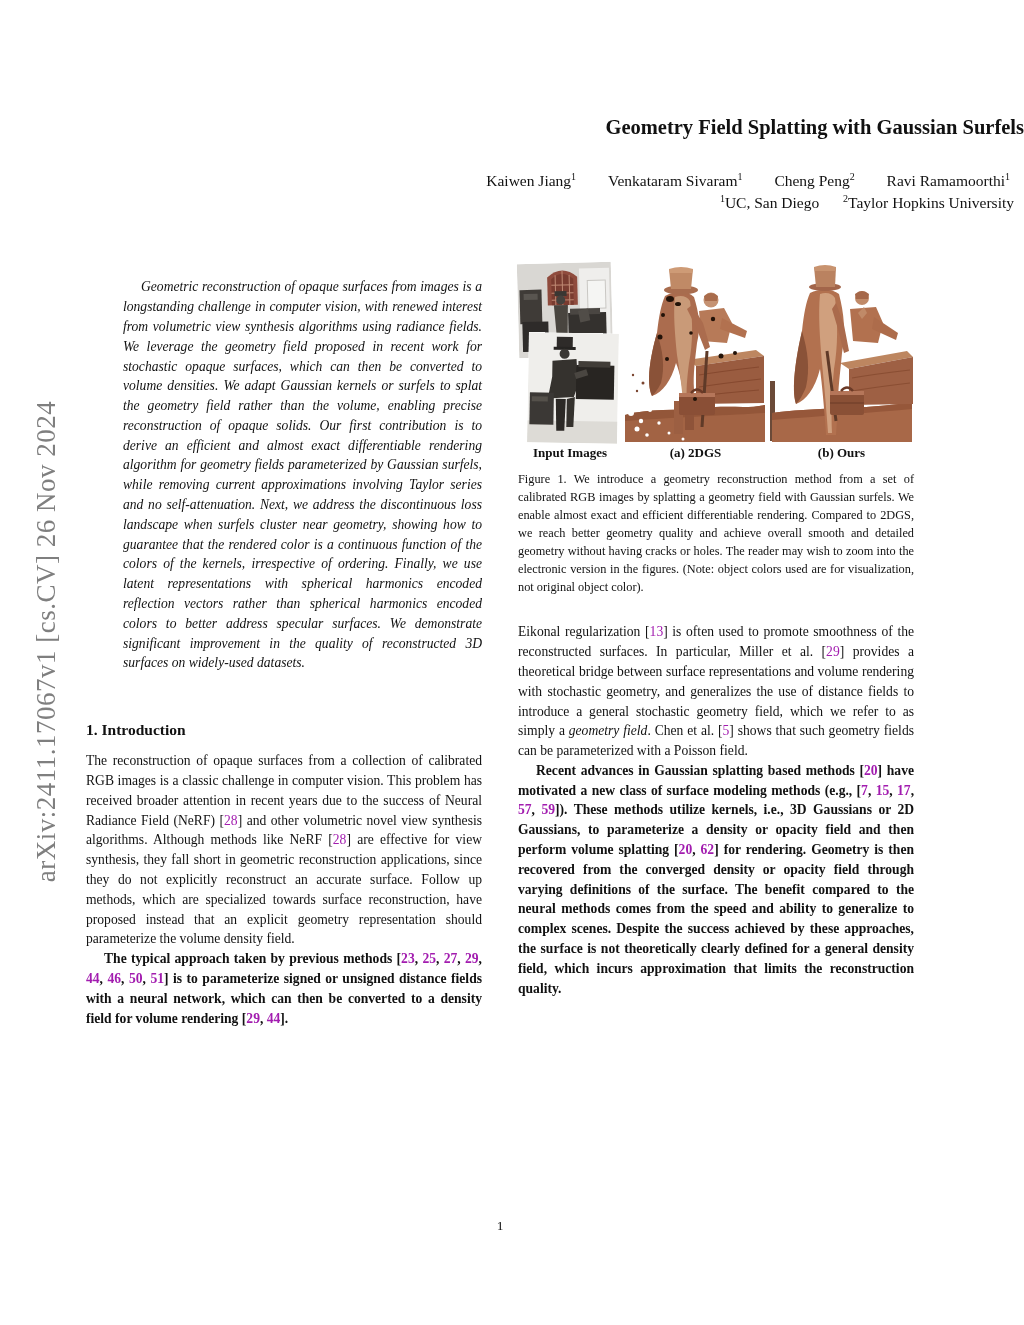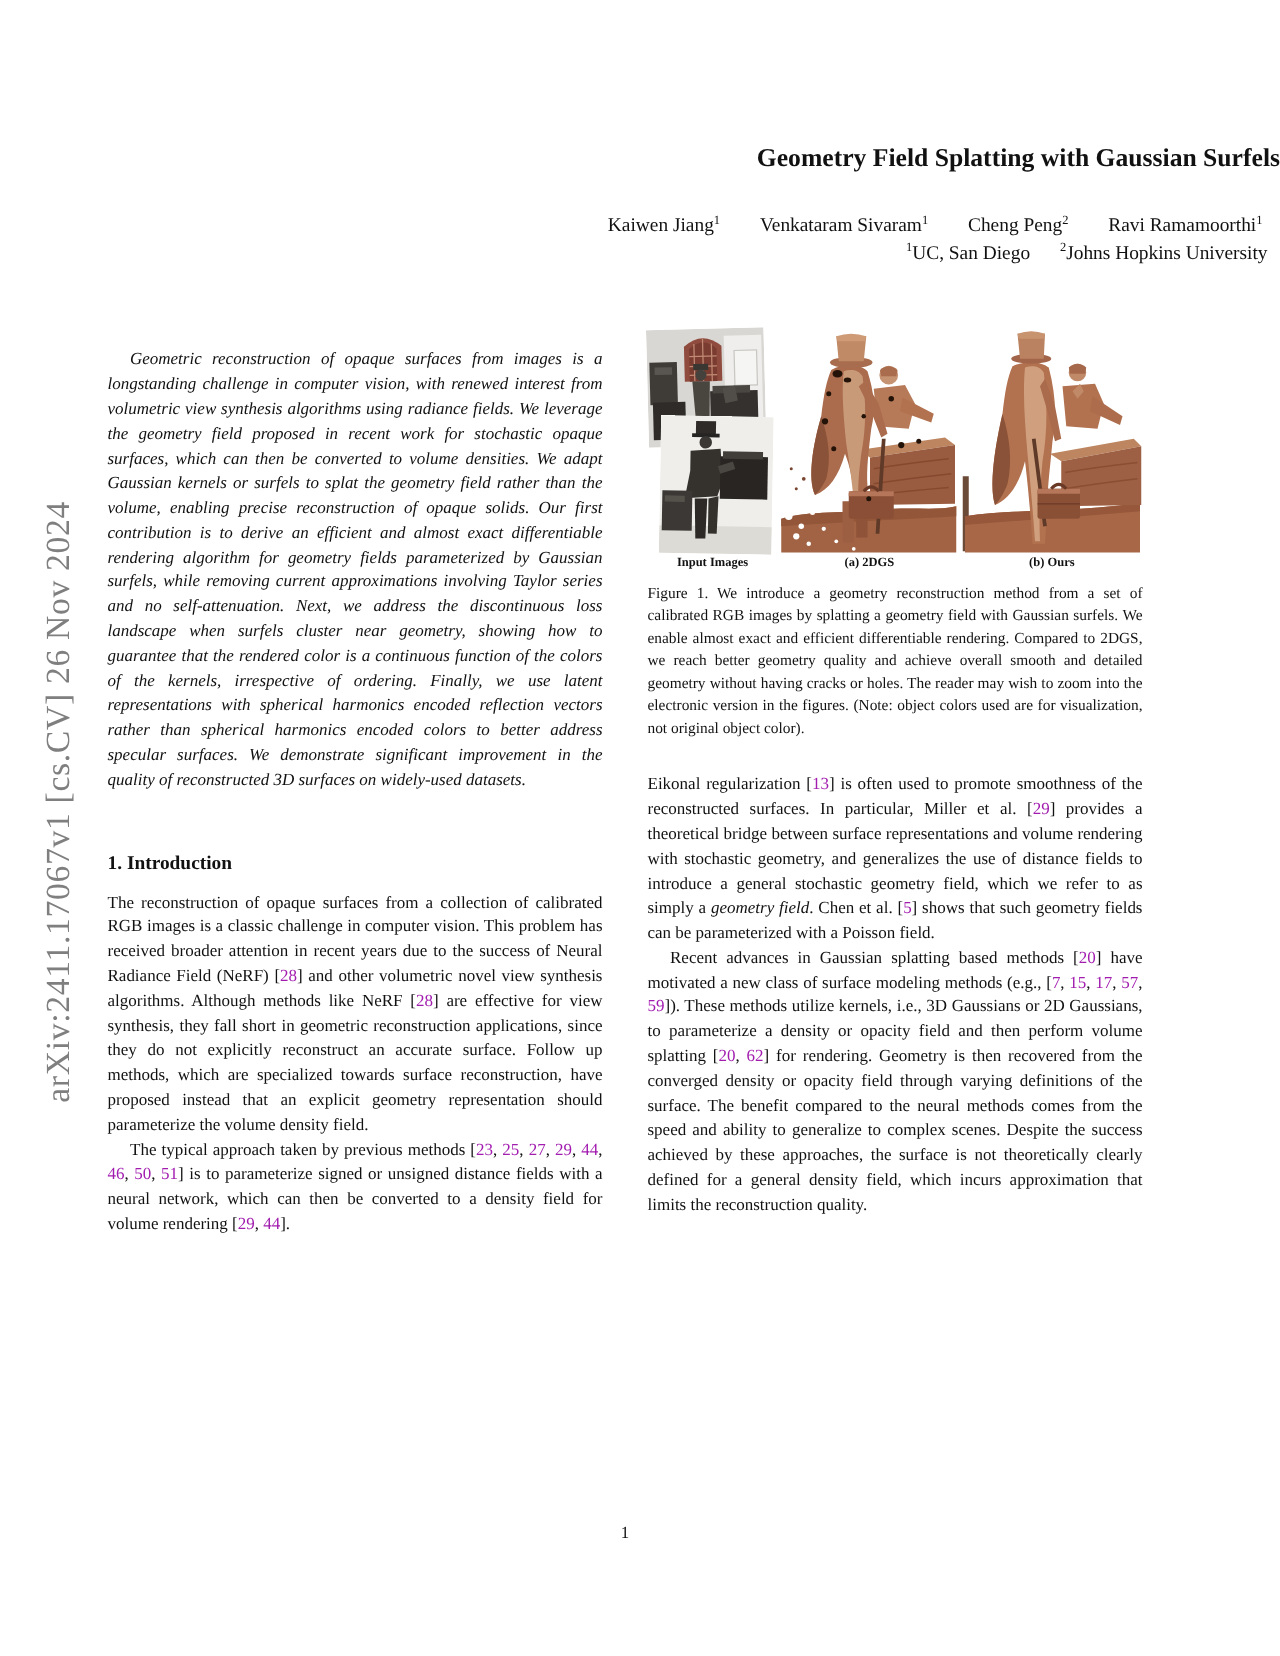--- a/index.html
+++ b/index.html
@@ -22,38 +22,38 @@
   .authors .author { margin:0 14px; }
   .authors sup, .affils sup { font-size:10px; }
   .affils { margin-top:3px; font-size:15.5px; }
   .affils .affil { margin:0 10px; }
   
   .columns { display:flex; margin-top:46px; padding-left:86px; gap:36px; }
   .col { width:396px; }
   .abstract-heading { text-align:center; font-weight:bold; font-size:16.5px; }
   .abstract-text {
     margin-top:19px; font-style:italic; font-size:13.6px; line-height:19.8px;
-    text-align:justify; text-indent:18px;
+    text-align:justify; text-indent:18px;margin-left:37px;
   }
   .section-heading { margin-top:48px; font-size:15.5px; font-weight:bold; }
   .para { font-size:13.6px; line-height:19.8px; text-align:justify; margin-top:12px; }
-  .para.indent { text-indent:18px; margin-top:0; }
+  .para.indent { text-indent:18px; margin-top:0;font-weight:bold; }
   .para.flush { text-indent:0; }
   .cite { color:#a21caf; }
   .it { font-style:italic; }
   
   .figure { margin-top:5px; }
   .fig-row { display:flex; align-items:flex-end; gap:3px; }
   .fig-input { position:relative; width:104px; height:180px; background:#fff; }
   .photo { position:absolute; background:#fff; box-shadow:inset 0 0 12px 10px #ffffff; overflow:hidden; }
   .photo svg { display:block; }
   .photo1 { left:0; top:0; width:94px; height:94px; transform:rotate(-1.5deg); }
   .photo2 { left:10px; top:70px; width:90px; height:110px; transform:rotate(1deg); }
   .fig-render { width:144px; height:180px; background:#fff; }
-  .fig-labels { display:flex; margin-top:2px; font-weight:bold; font-size:10px; }
+  .fig-labels { display:flex; margin-top:2px; font-weight:bold; font-size:13px; }
   .fig-labels .lab { text-align:center; }
   .lab-input { width:104px; }
   .lab-2dgs { width:147px; }
   .lab-ours { width:145px; }
   .fig-caption { margin-top:9px; font-size:12.3px; line-height:18px; text-align:justify; }
   .right-body { margin-top:26px; }
   
   .page-number {
     position:absolute; left:86px; width:828px; top:1218px;
     text-align:center; font-size:13.5px;
@@ -69,21 +69,21 @@
   <div class="header">
     <div class="title">Geometry Field Splatting with Gaussian Surfels</div>
     <div class="authors">
       <span class="author"><span>Kaiwen Jiang</span><sup>1</sup></span>
       <span class="author"><span>Venkataram Sivaram</span><sup>1</sup></span>
       <span class="author"><span>Cheng Peng</span><sup>2</sup></span>
       <span class="author"><span>Ravi Ramamoorthi</span><sup>1</sup></span>
     </div>
     <div class="affils">
       <span class="affil"><sup>1</sup><span>UC, San Diego</span></span>
-      <span class="affil"><sup>2</sup><span>Johns Hopkins University</span></span>
+      <span class="affil"><sup>2</sup><span>Taylor Hopkins University</span></span>
     </div>
   </div>
 
   <div class="columns">
 
     <div class="col">
       <div class="abstract-text">Geometric reconstruction of opaque surfaces from images is a longstanding challenge in computer vision, with renewed interest from volumetric view synthesis algorithms using radiance fields. We leverage the geometry field proposed in recent work for stochastic opaque surfaces, which can then be converted to volume densities. We adapt Gaussian kernels or surfels to splat the geometry field rather than the volume, enabling precise reconstruction of opaque solids. Our first contribution is to derive an efficient and almost exact differentiable rendering algorithm for geometry fields parameterized by Gaussian surfels, while removing current approximations involving Taylor series and no self-attenuation. Next, we address the discontinuous loss landscape when surfels cluster near geometry, showing how to guarantee that the rendered color is a continuous function of the colors of the kernels, irrespective of ordering. Finally, we use latent representations with spherical harmonics encoded reflection vectors rather than spherical harmonics encoded colors to better address specular surfaces. We demonstrate significant improvement in the quality of reconstructed 3D surfaces on widely-used datasets.</div>
       <div class="section-heading">1. Introduction</div>
       <div class="para flush"><span>The reconstruction of opaque surfaces from a collection of calibrated RGB images is a classic challenge in computer vision. This problem has received broader attention in recent years due to the success of Neural Radiance Field (NeRF) [</span><span class="cite">28</span><span>] and other volumetric novel view synthesis algorithms. Although methods like NeRF [</span><span class="cite">28</span><span>] are effective for view synthesis, they fall short in geometric reconstruction applications, since they do not explicitly reconstruct an accurate surface. Follow up methods, which are specialized towards surface reconstruction, have proposed instead that an explicit geometry representation should parameterize the volume density field.</span></div>
       <div class="para indent"><span>The typical approach taken by previous methods [</span><span class="cite">23</span><span>, </span><span class="cite">25</span><span>, </span><span class="cite">27</span><span>, </span><span class="cite">29</span><span>, </span><span class="cite">44</span><span>, </span><span class="cite">46</span><span>, </span><span class="cite">50</span><span>, </span><span class="cite">51</span><span>] is to parameterize signed or unsigned distance fields with a neural network, which can then be converted to a density field for volume rendering [</span><span class="cite">29</span><span>, </span><span class="cite">44</span><span>].</span></div>

